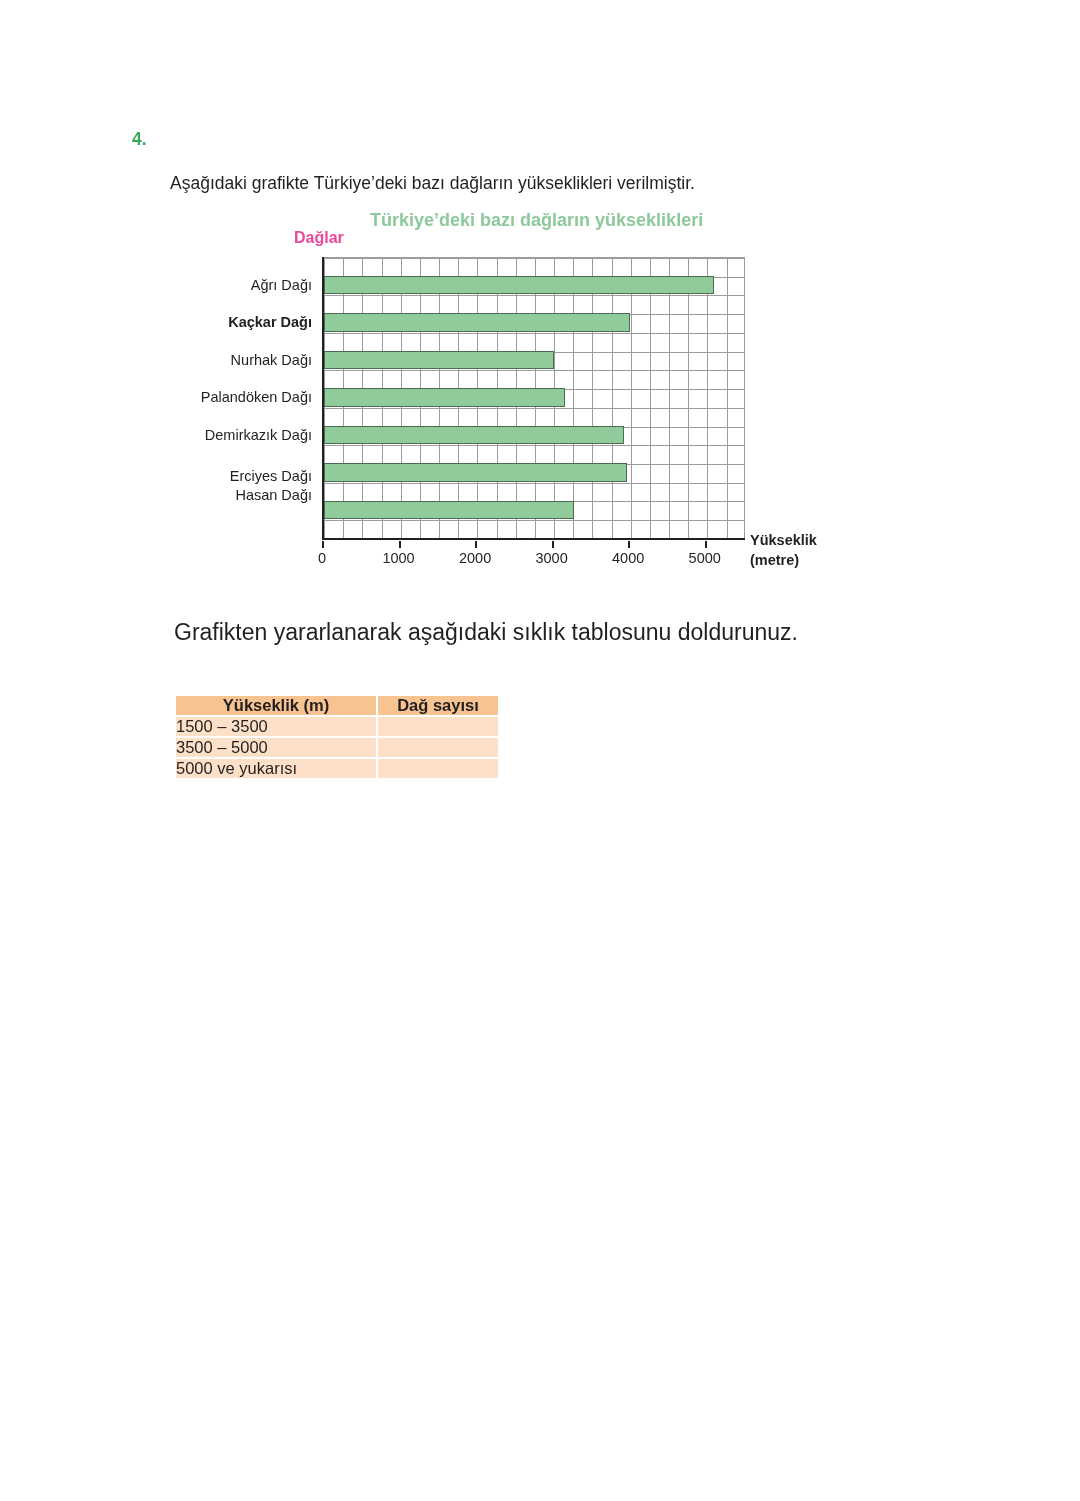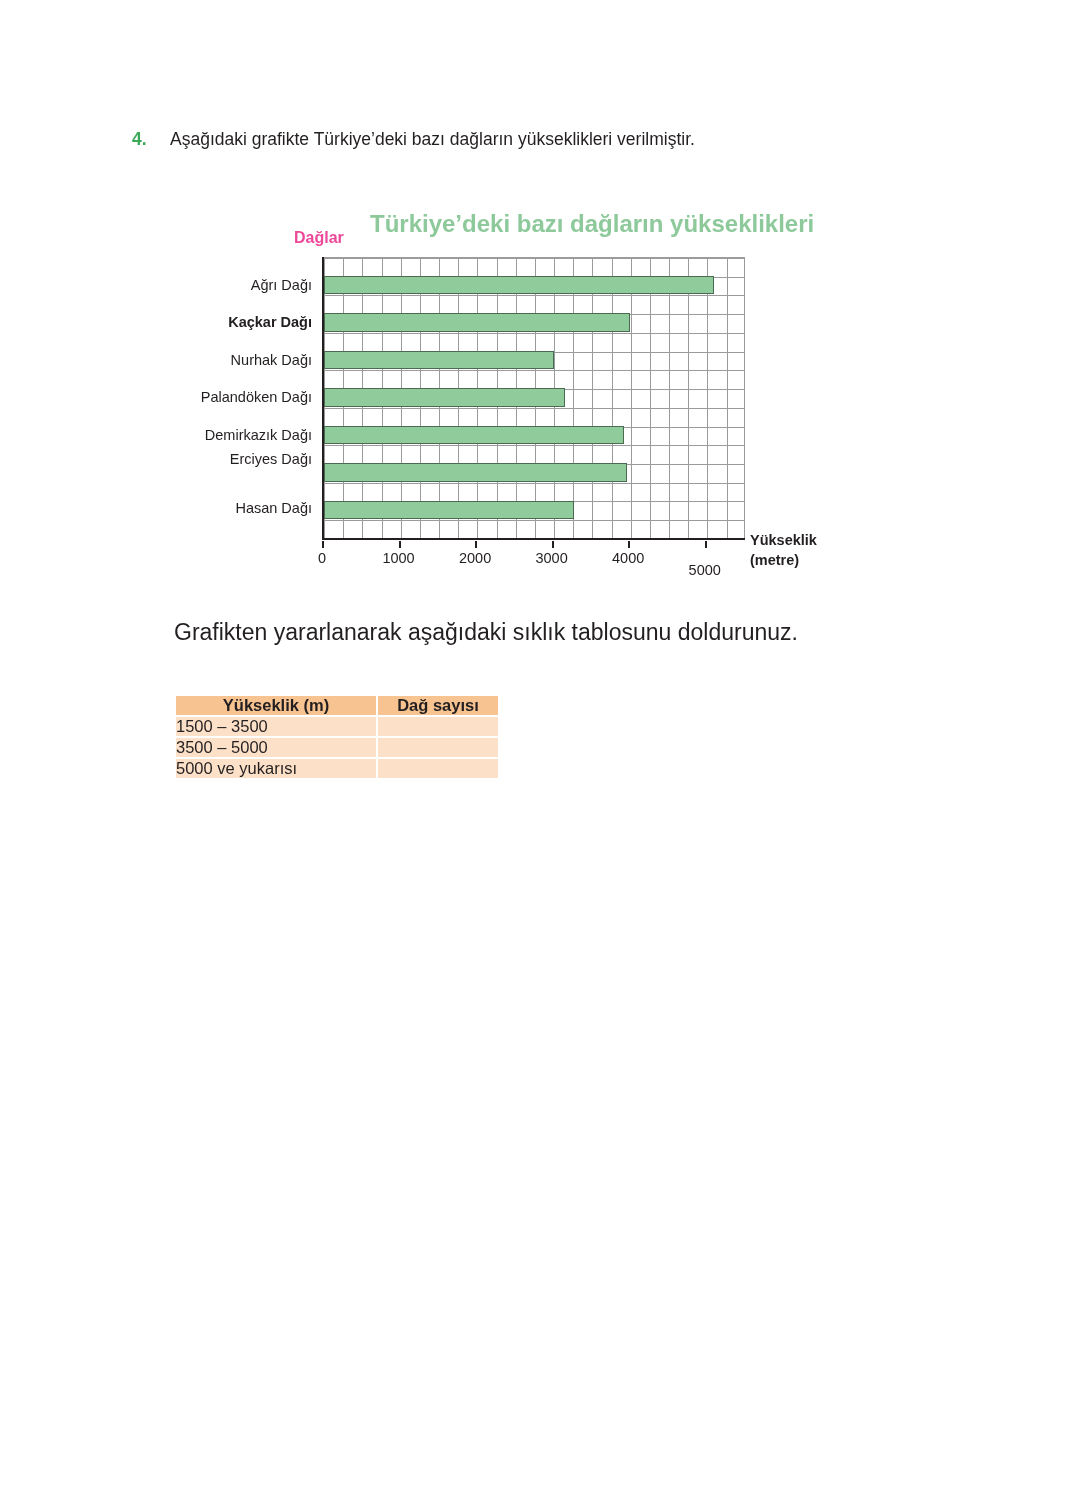--- a/index.html
+++ b/index.html
@@ -30,35 +30,36 @@
     font-weight: bold;
     color: #3aa856;
     width: 38px;
     flex: 0 0 38px;
     line-height: 1.45;
   }
   #question-text {
     font-size: 17.5px;
     line-height: 1.45;
     color: #231f20;
+    margin-top: 44px;
   }
 
   
   #chart-figure {
     position: absolute;
     left: 0;
     top: 200px;
     width: 1080px;
     height: 390px;
   }
   #chart-title {
     position: absolute;
     left: 370px;
     top: 10px;
-    font-size: 24px;
+    font-size: 18px;
     font-weight: bold;
     color: #8dc99a;
     white-space: nowrap;
   }
   #y-axis-title {
     position: absolute;
     left: 294px;
     top: 29px;
     font-size: 16px;
     font-weight: bold;
@@ -205,22 +206,22 @@
 
   <div id="chart-title" style="color: rgb(141, 201, 154);">Türkiye’deki bazı dağların yükseklikleri</div>
   <div id="y-axis-title">Dağlar</div>
 
   <div id="y-labels">
       <div class="y-tick-label" style="top: 18.7333px; line-height: 18.7333px;">Ağrı Dağı</div>
       <div class="y-tick-label" style="top: 56.2px; line-height: 18.7333px; font-weight: bold;">Kaçkar Dağı</div>
       <div class="y-tick-label" style="top: 93.6667px; line-height: 18.7333px;">Nurhak Dağı</div>
       <div class="y-tick-label" style="top: 131.133px; line-height: 18.7333px;">Palandöken Dağı</div>
       <div class="y-tick-label" style="top: 168.6px; line-height: 18.7333px;">Demirkazık Dağı</div>
-      <div class="y-tick-label" style="top: 193px; line-height: 18.7333px;">Erciyes Dağı</div>
-      <div class="y-tick-label" style="top: 242px; line-height: 18.7333px; margin-left: 24px;">Hasan Dağı</div>
+      <div class="y-tick-label" style="top: 210px; line-height: 18.7333px;">Erciyes Dağı</div>
+      <div class="y-tick-label" style="top: 229px; line-height: 18.7333px; margin-left: 24px;">Hasan Dağı</div>
     </div>
 
   <div id="plot-area">
     <div id="grid-layer"></div>
     <div id="bars-layer">
         <div class="bar-row" style="top: 18.7333px; height: 18.7333px;">
           <div class="bar" style="width: 390.382px; background: rgb(143, 203, 155); border-color: rgb(74, 107, 82);"></div>
         </div>
         <div class="bar-row" style="top: 56.2px; height: 18.7333px;">
           <div class="bar" style="width: 306.182px; background: rgb(143, 203, 155); border-color: rgb(74, 107, 82);"></div>
@@ -248,21 +249,21 @@
       <div class="x-tick-label" style="left: 0px;">0</div>
       <div class="x-tick" style="left: 76.5455px;"></div>
       <div class="x-tick-label" style="left: 76.5455px;">1000</div>
       <div class="x-tick" style="left: 153.091px;"></div>
       <div class="x-tick-label" style="left: 153.091px;">2000</div>
       <div class="x-tick" style="left: 229.636px;"></div>
       <div class="x-tick-label" style="left: 229.636px;">3000</div>
       <div class="x-tick" style="left: 306.182px;"></div>
       <div class="x-tick-label" style="left: 306.182px;">4000</div>
       <div class="x-tick" style="left: 382.727px;"></div>
-      <div class="x-tick-label" style="left: 382.727px; margin-top: 12px;">5000</div>
+      <div class="x-tick-label" style="left: 382.727px;">5000</div>
     </div>
 
   <div id="x-axis-title">
     <div>Yükseklik</div>
     <div>(metre)</div>
   </div>
 </div>
 
 <div id="instruction">Grafikten yararlanarak aşağıdaki sıklık tablosunu doldurunuz.</div>
 

